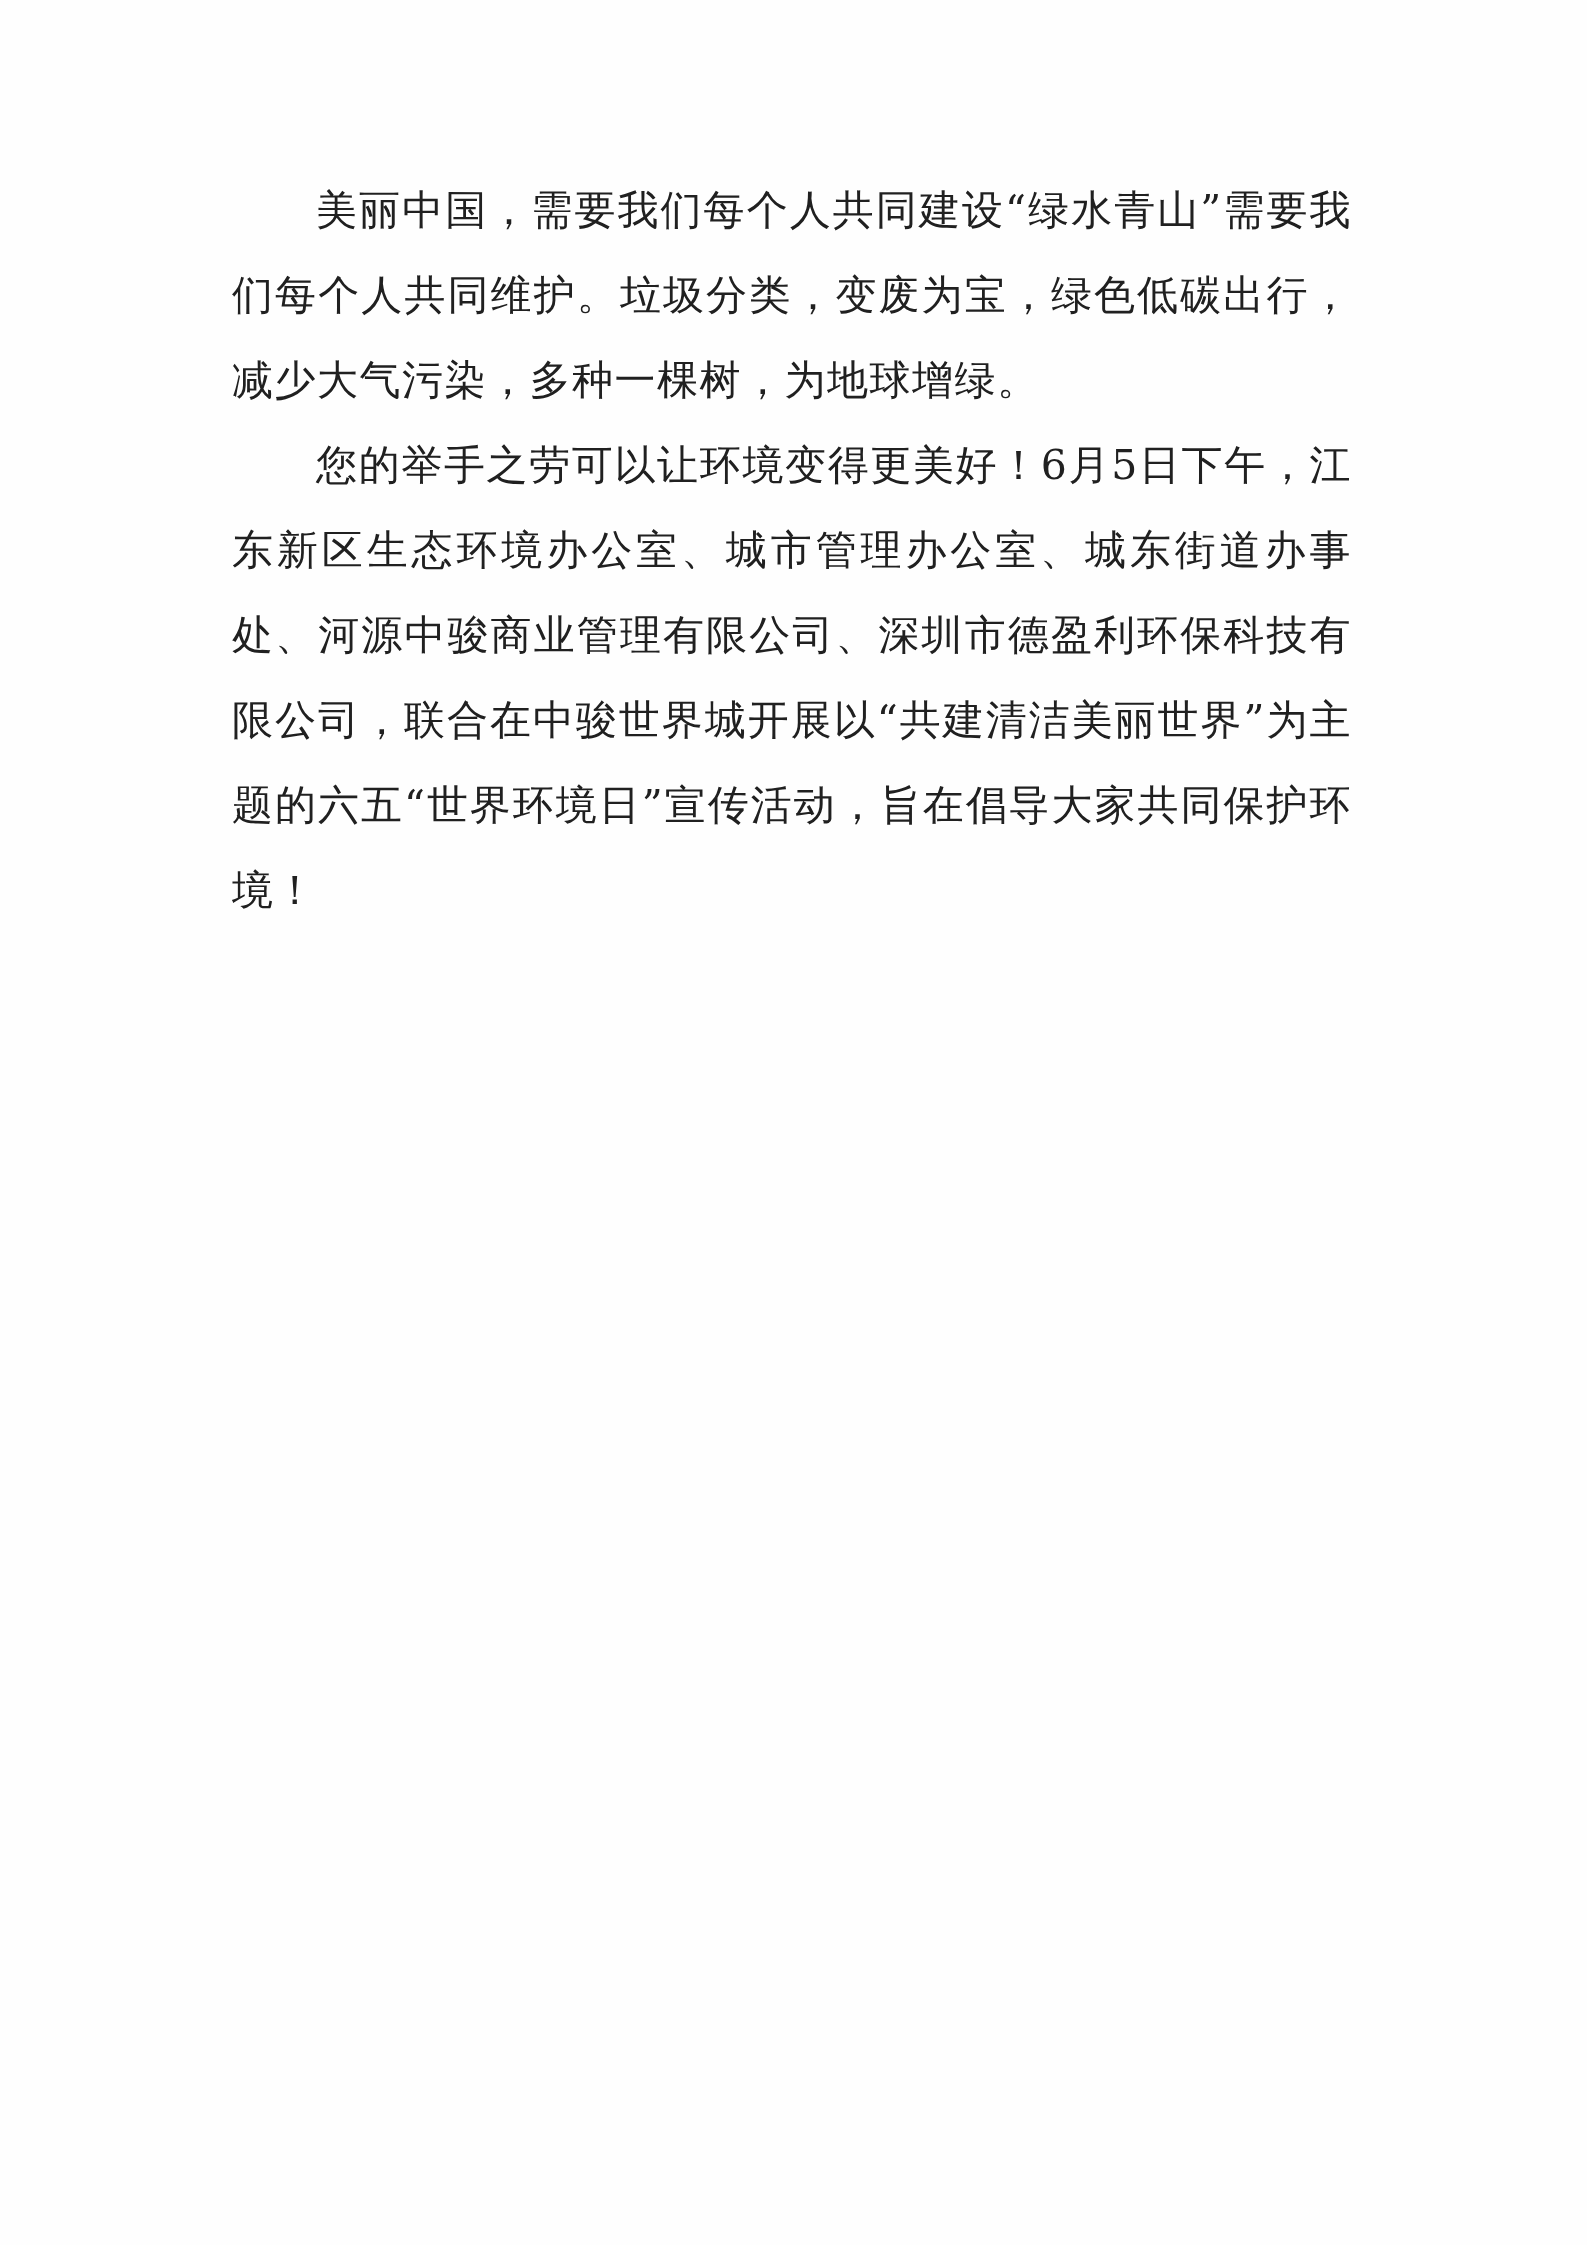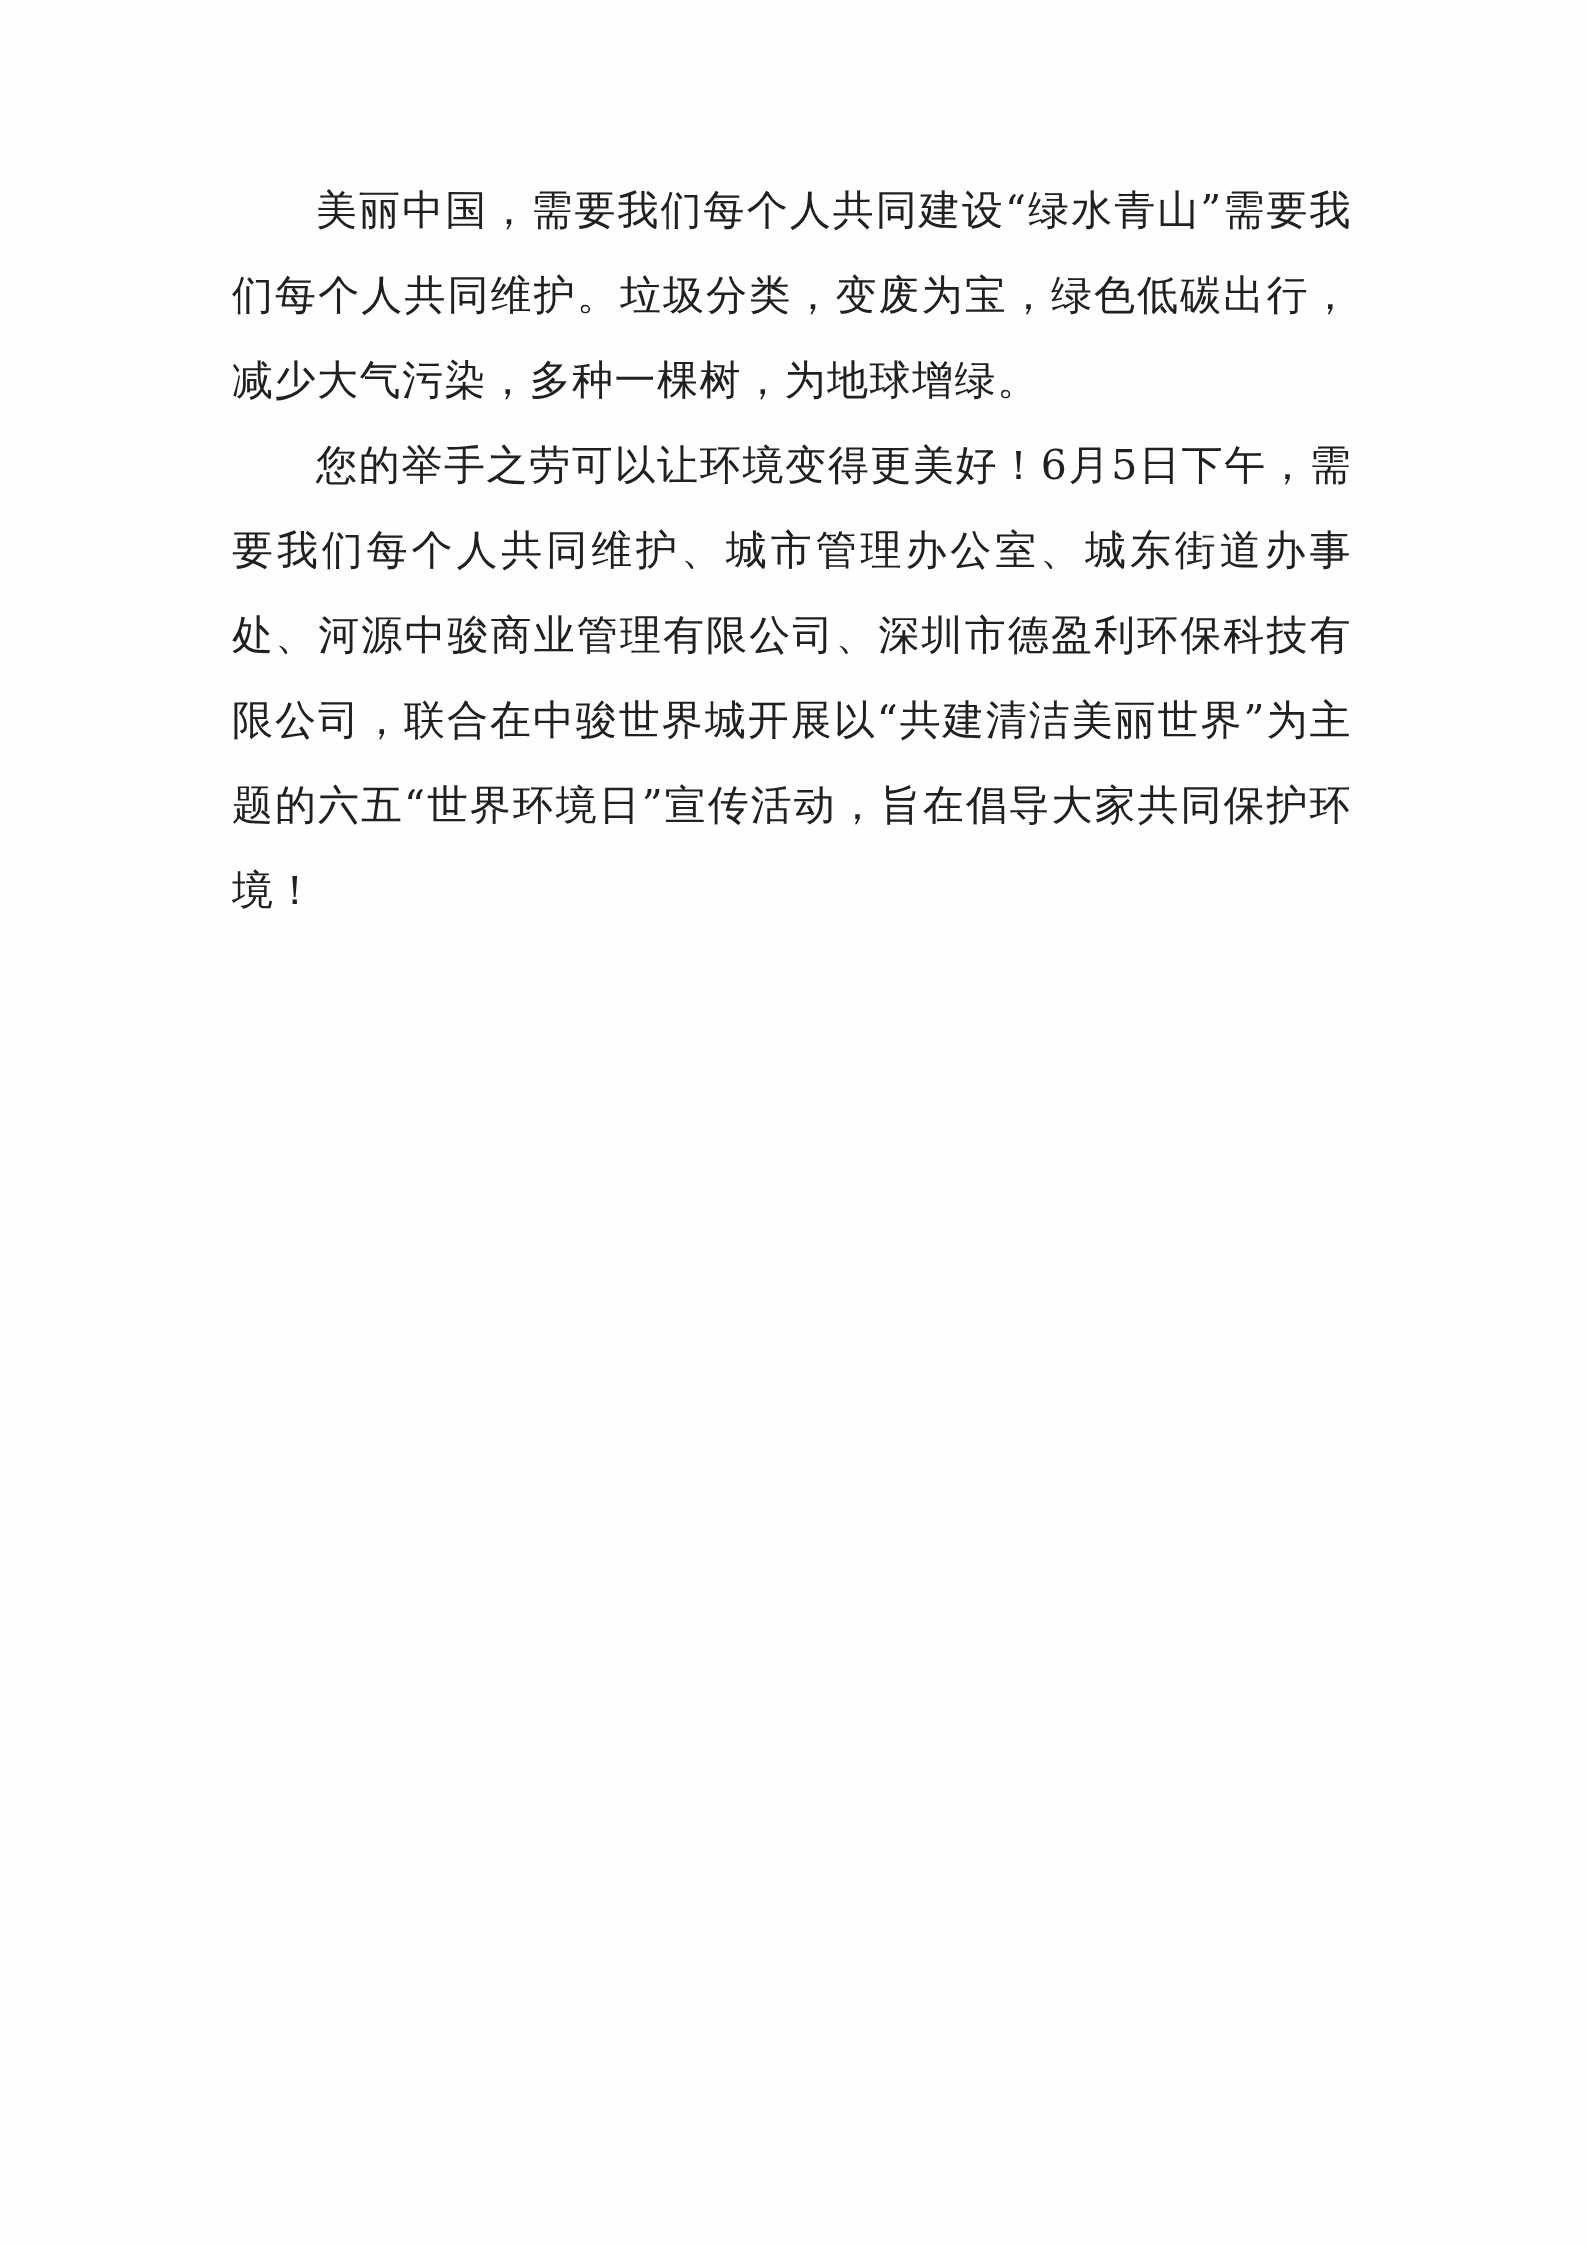--- a/index.html
+++ b/index.html
@@ -41,15 +41,15 @@
   .para + .para {
     margin-top: 0px;
   }
 </style>
 </head>
 <body>
 
 <div class="page">
   <div class="body-area">
     <p class="para">美丽中国，需要我们每个人共同建设“绿水青山”需要我们每个人共同维护。垃圾分类，变废为宝，绿色低碳出行，减少大气污染，多种一棵树，为地球增绿。</p>
-    <p class="para">您的举手之劳可以让环境变得更美好！6月5日下午，需要我们每个人共同维护、城市管理办公室、城东街道办事处、河源中骏商业管理有限公司、深圳市德盈利环保科技有限公司，联合在中骏世界城开展以“共建清洁美丽世界”为主题的六五“世界环境日”宣传活动，旨在倡导大家共同保护环境！</p>
+    <p class="para">您的举手之劳可以让环境变得更美好！6月5日下午，江东新区生态环境办公室、城市管理办公室、城东街道办事处、河源中骏商业管理有限公司、深圳市德盈利环保科技有限公司，联合在中骏世界城开展以“共建清洁美丽世界”为主题的六五“世界环境日”宣传活动，旨在倡导大家共同保护环境！</p>
   </div>
 </div>
 
 </body></html>

